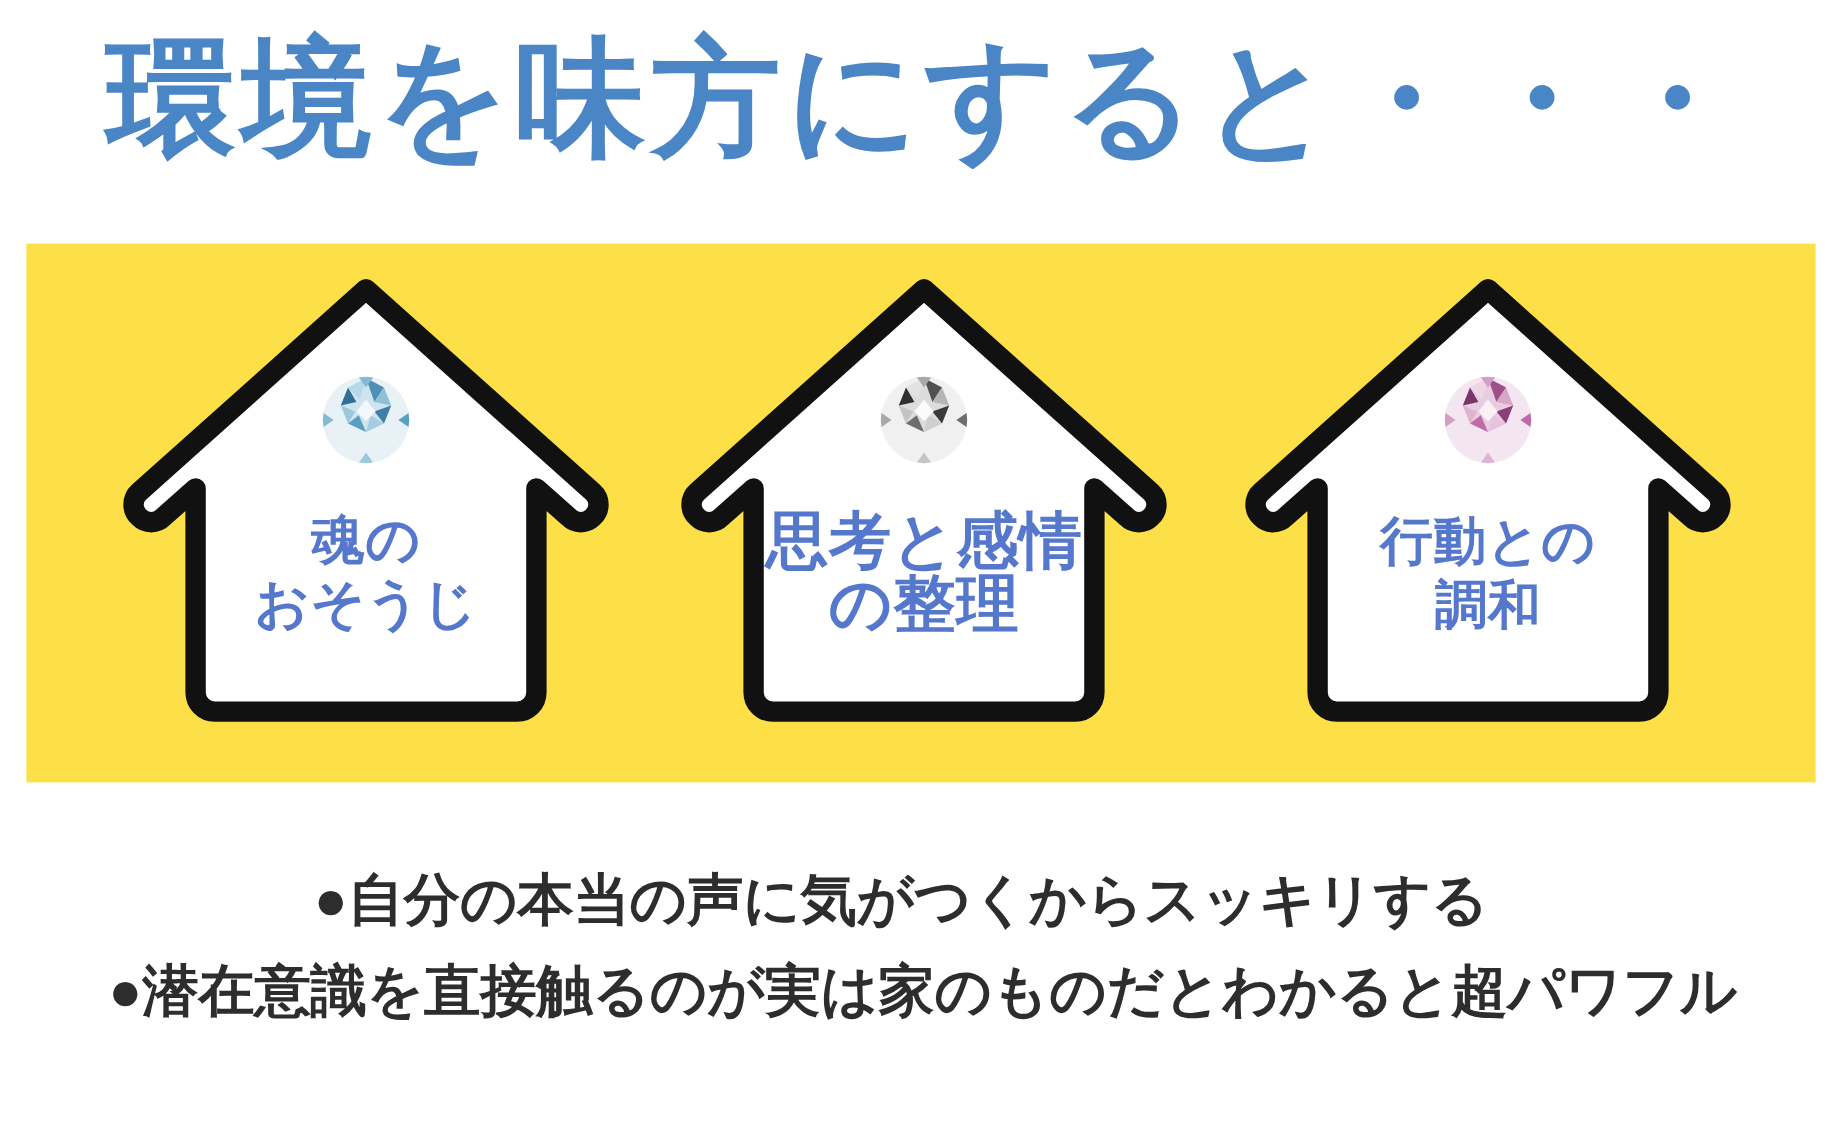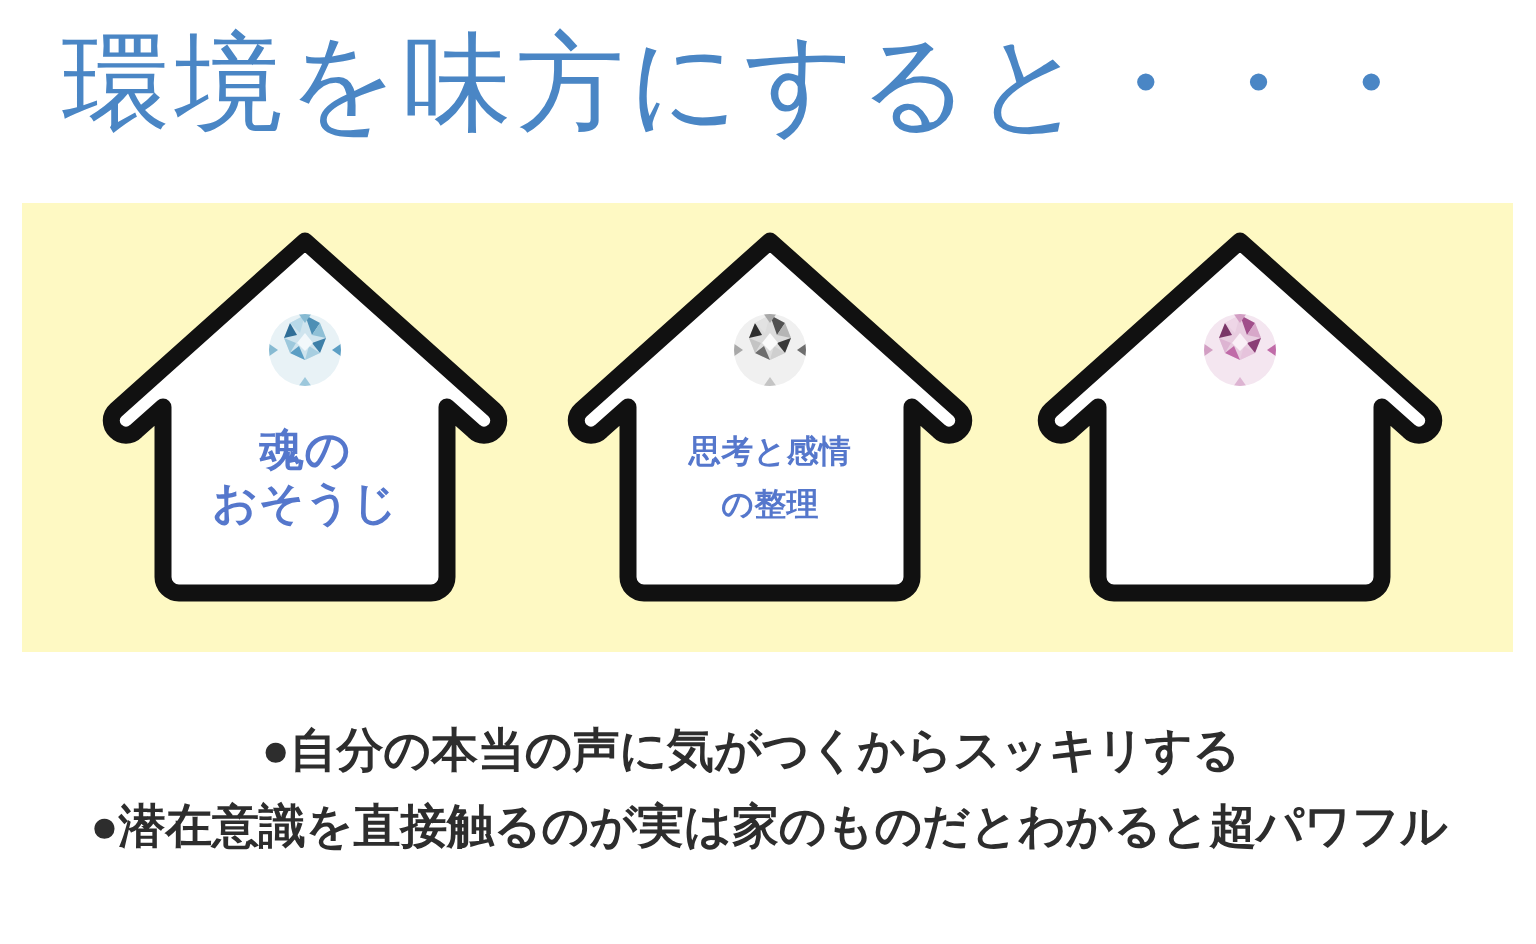--- a/index.html
+++ b/index.html
@@ -21,31 +21,32 @@
     left: 62px;
     top: 14px;
     width: 1420px;
     height: 150px;
     color: #4a86c5;
     font-family: "Liberation Serif", "DejaVu Serif", serif;
     font-size: 108px;
     line-height: 140px;
     letter-spacing: 0.045em;
     white-space: nowrap;
-    font-weight: 400;
+    font-weight: 700;
+    text-align: center;
   }
 
   
   #houses-panel {
     position: absolute;
     left: 22px;
     top: 203px;
     width: 1491px;
     height: 449px;
-    background: #fef9c3;
+    background: #fde047;
   }
 
   .house {
     position: absolute;
     top: 22px;
     width: 430px;
     height: 382px;
   }
   .house.h1 { left: 68px; }
   .house.h2 { left: 533px; }
@@ -79,21 +80,21 @@
     right: 14px;
     top: 198px;
     text-align: center;
     color: #5577cc;
     font-size: 45px;
     line-height: 53px;
     font-weight: 700;
     letter-spacing: 0.01em;
     white-space: pre-line;
   }
-  .house.h2 .house-label { top: 200px; font-size: 32px; }
+  .house.h2 .house-label { top: 200px; font-size: 52px; }
   .house.h3 .house-label { top: 200px; font-size: 44px; }
 
   
   #bullet-list {
     position: absolute;
     left: 0;
     top: 712px;
     width: 1502px;
   }
   .bullet-line {
@@ -256,20 +257,22 @@
           <polygon points="60,0 74,0 74,14" fill="#c888b3"></polygon>
           <polygon points="0,60 12,74 0,74" fill="#a04e8a"></polygon>
           <polygon points="62,74 74,58 74,74" fill="#7a3668"></polygon>
           <polygon points="30,0 44,0 37,10" fill="#d29ec3"></polygon>
           <polygon points="0,30 0,44 10,37" fill="#d29ec3"></polygon>
           <polygon points="74,30 74,44 64,37" fill="#c06ba8"></polygon>
           <polygon points="30,74 44,74 37,64" fill="#ddb4d2"></polygon>
         </g>
       </svg>
     </div>
+    <div class="house-label">行動との
+調和</div>
   </div>
 
 </div>
 
 <div id="bullet-list">
   <div class="bullet-line b1">●自分の本当の声に気がつくからスッキリする</div>
   <div class="bullet-line b3">●潜在意識を直接触るのが実は家のものだとわかると超パワフル</div>
 </div>
 
 </body></html>

